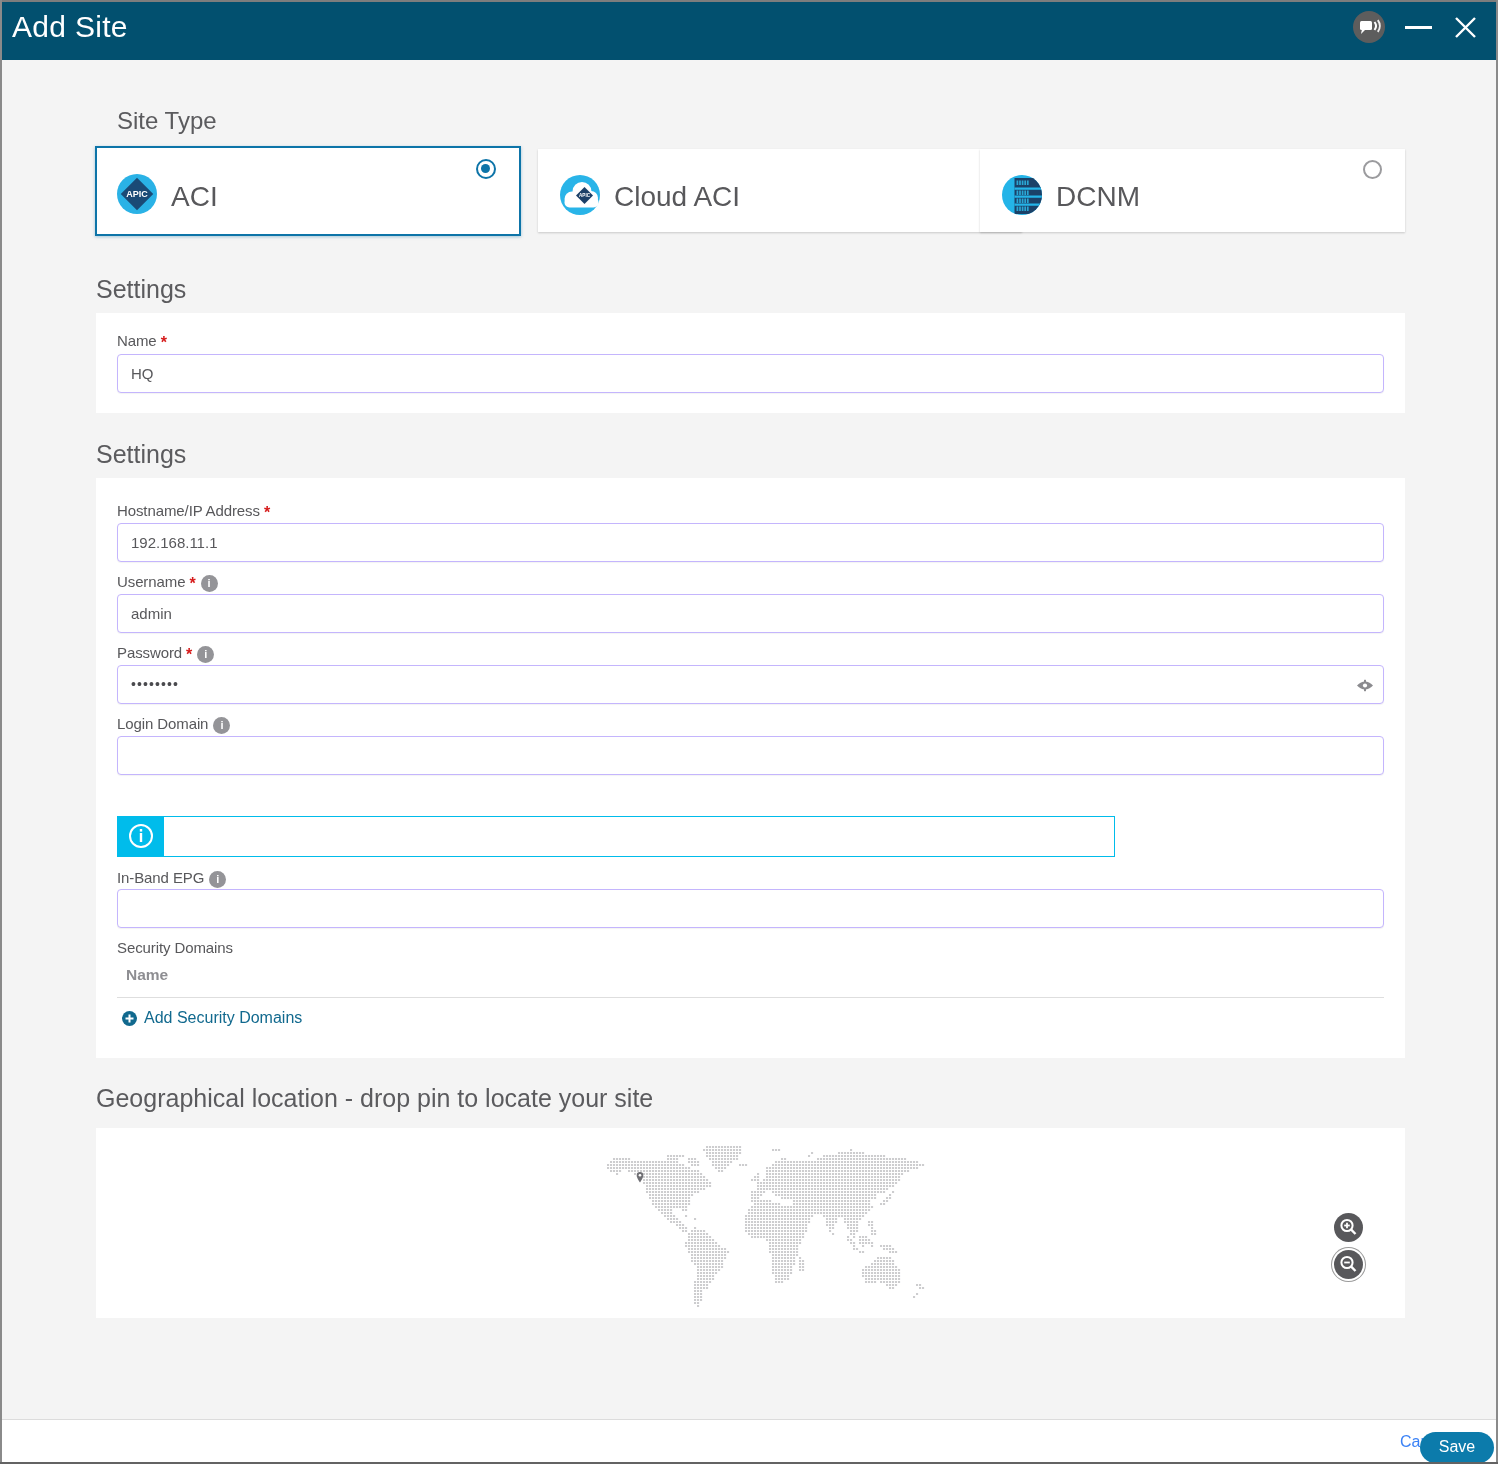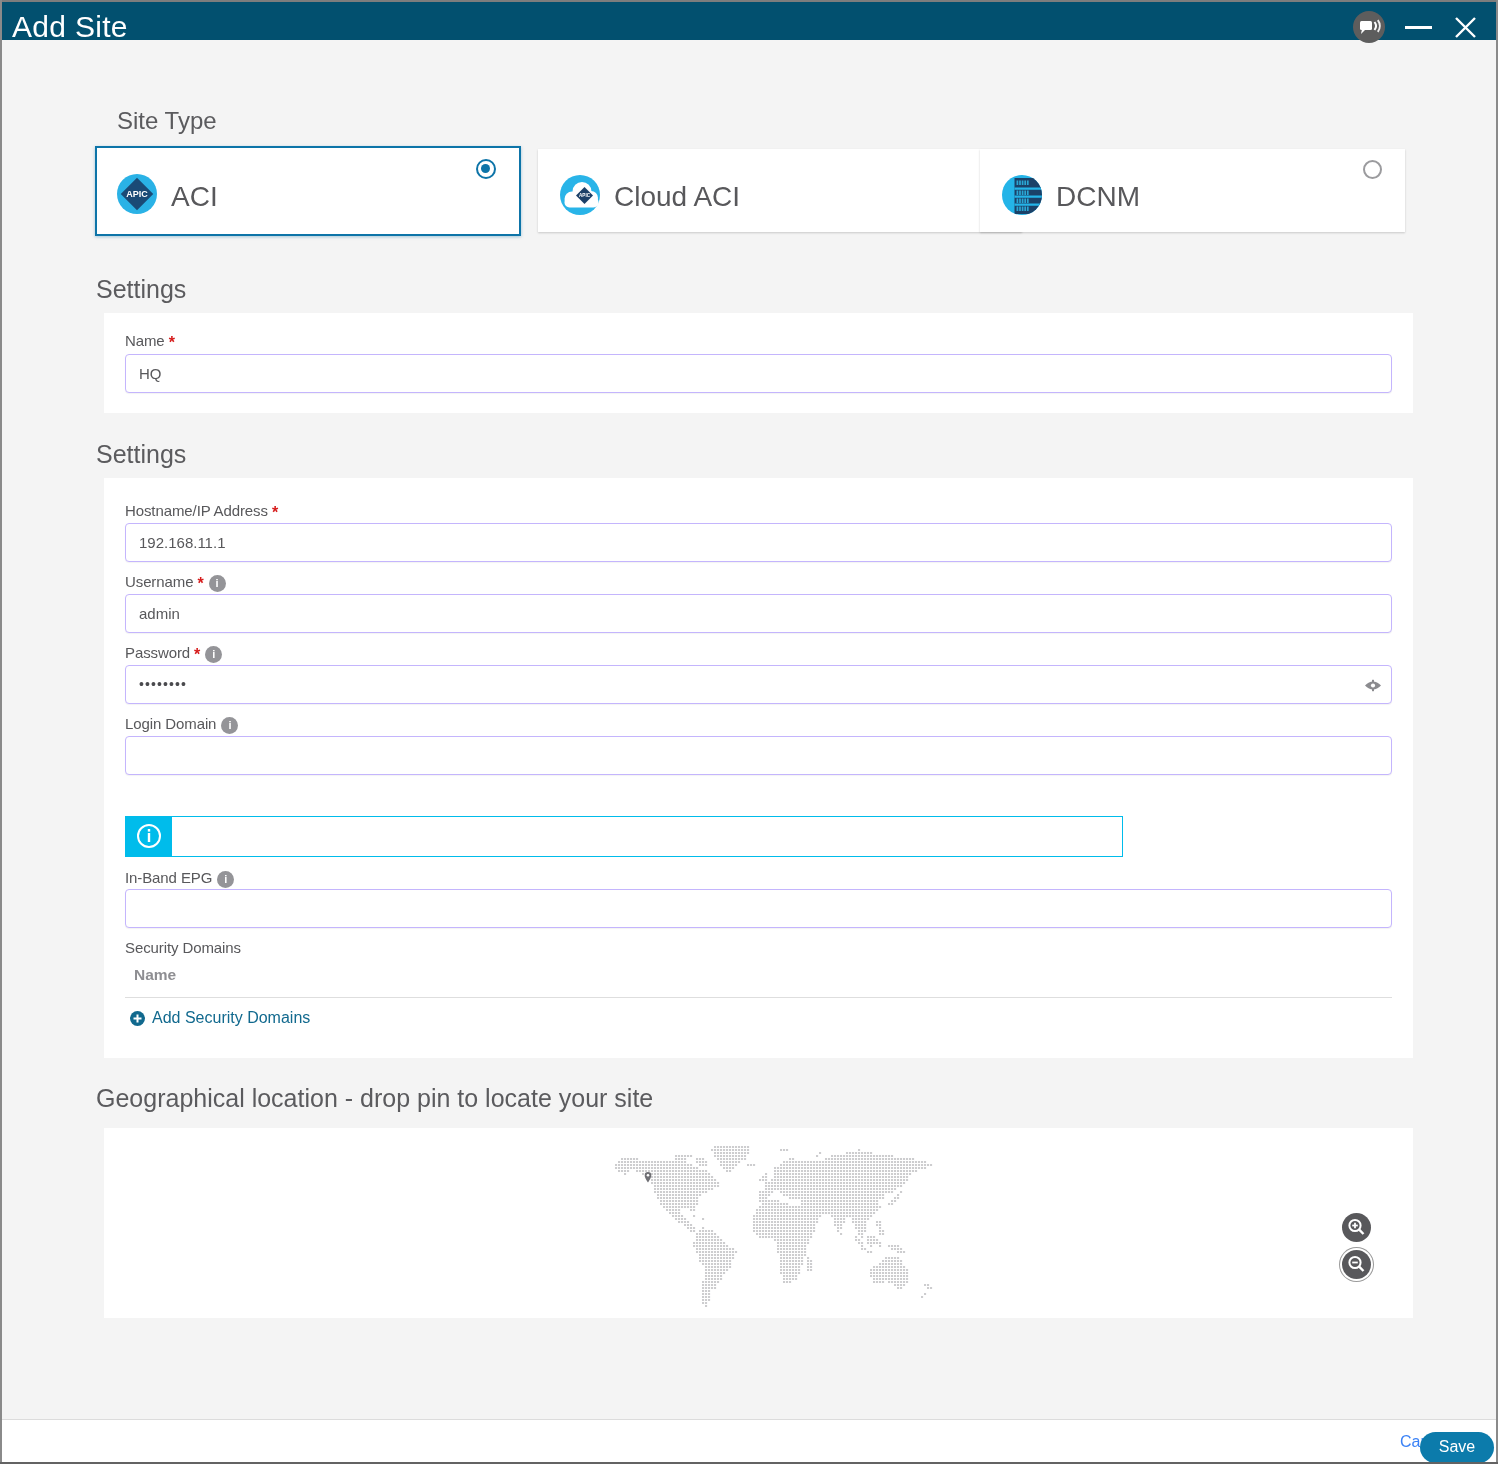--- a/index.html
+++ b/index.html
@@ -1,39 +1,39 @@
 <!DOCTYPE html>
 <html><head>
 <meta charset="utf-8">
 <style>
   * { margin:0; padding:0; box-sizing:border-box; }
   html,body { width:1498px; height:1464px; overflow:hidden; }
   body { font-family:"Liberation Sans", sans-serif; color:#58585b; background:#f4f4f4; position:relative; }
   
-  .hdr { position:absolute; left:0; top:0; width:1498px; height:40px; background:#02506f;text-align:center; }
+  .hdr { position:absolute; left:0; top:0; width:1498px; height:60px; background:#02506f;text-align:center; }
   .hdr .title { position:absolute; left:12px; top:10px; font-size:30px; font-weight:400; color:#fff; letter-spacing:0.3px; }
   .hdr .fb { position:absolute; left:1353px; top:11px; width:32px; height:32px; border-radius:50%; background:#5d5d5d; }
   .hdr .minus { position:absolute; left:1405px; top:26px; width:27px; height:3px; background:#fff; }
   .xwrap { position:absolute; left:1455px; top:17px; width:21px; height:21px; }
   
   .sitetype-label { position:absolute; left:117px; top:107px; font-size:24px; color:#5b5b5e; font-weight:400; }
   h2.sec { position:absolute; font-size:25px; color:#5b5b5e; font-weight:400; }
   
   .card { position:absolute; top:149px; height:83px; background:#fff; box-shadow:0 1px 2px rgba(0,0,0,0.18); }
   .card.sel { top:146px; height:90px; border:2px solid #0d74a8; box-shadow:0 1px 3px rgba(13,116,168,0.35); }
   .card .ic { position:absolute; left:22px; top:25.5px; width:40px; height:40px; }
   .card.sel .ic { left:20px; top:26px; }
   .card .nm { position:absolute; left:76px; top:32px; font-size:28px; color:#58585b; }
   .card.sel .nm { left:74px; top:33px; }
   .radio { position:absolute; width:20px; height:20px; border-radius:50%; }
   .radio.on { right:23px; top:11px; border:2.5px solid #0d74a8; background:#fff; }
   .radio.on::after { content:""; position:absolute; left:2.75px; top:2.75px; width:9.5px; height:9.5px; border-radius:50%; background:#0d74a8; }
   .radio.off { right:23px; top:10.5px; width:19px; height:19px; border:2px solid #9b9b9e; background:#fff; }
   
-  .panel { position:absolute; left:104px; width:1309px; background:#fff; }
+  .panel { position:absolute; left:96px; width:1309px; background:#fff; }
   .lbl { position:absolute; font-size:15px; color:#58585b; letter-spacing:-0.1px; }
   .lbl .req { color:#d61b1b; margin-left:4px; font-size:16px; font-weight:700; display:inline-block; transform:translateY(2px); }
   .inp { position:absolute; left:21px; width:1267px; height:39px; background:#fff; border:1px solid #c4b5fd; border-radius:4px;
          font-size:15px; color:#58585b; padding:0 0 0 13px; line-height:37px; box-shadow:0 1px 1px rgba(0,0,0,0.05); }
   .info { display:inline-block; width:17px; height:17px; border-radius:50%; background:#949498; color:#fff; font-size:11px; font-weight:700;
           text-align:center; line-height:17px; vertical-align:0px; margin-left:5px; font-style:normal; }
   
   .banner { position:absolute; left:21px; top:338px; width:998px; height:41px; border:1px solid #00bceb; background:#fff; }
   .banner .blk { position:absolute; left:-1px; top:-1px; width:47px; height:41px; background:#00bceb; }
   .banner .txt { position:absolute; left:49px; top:11px; font-size:15px; color:#58585b; }

